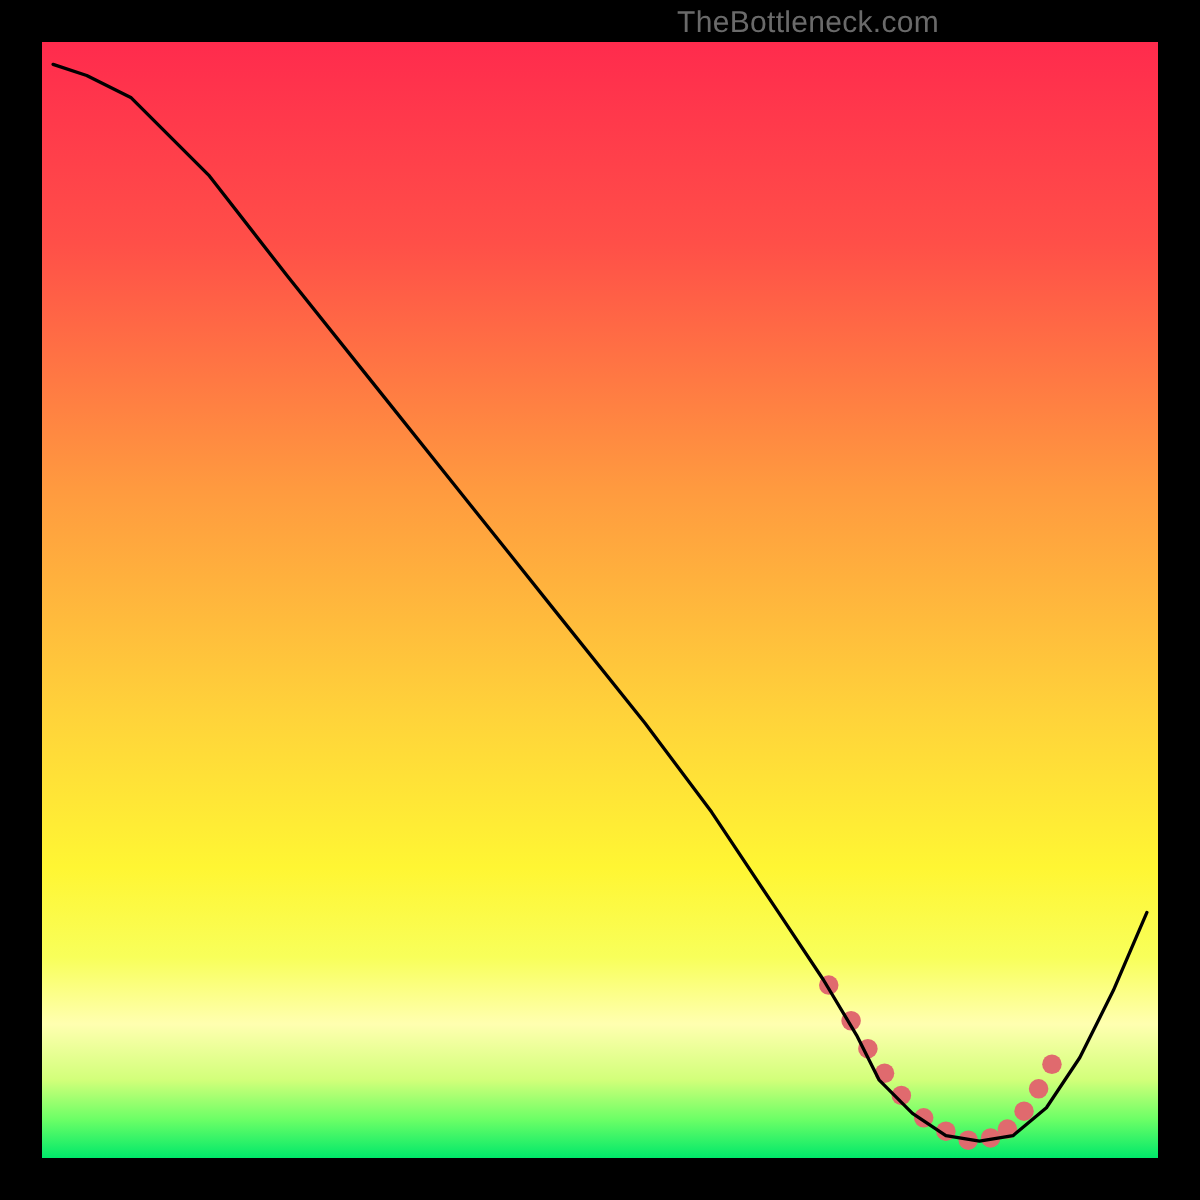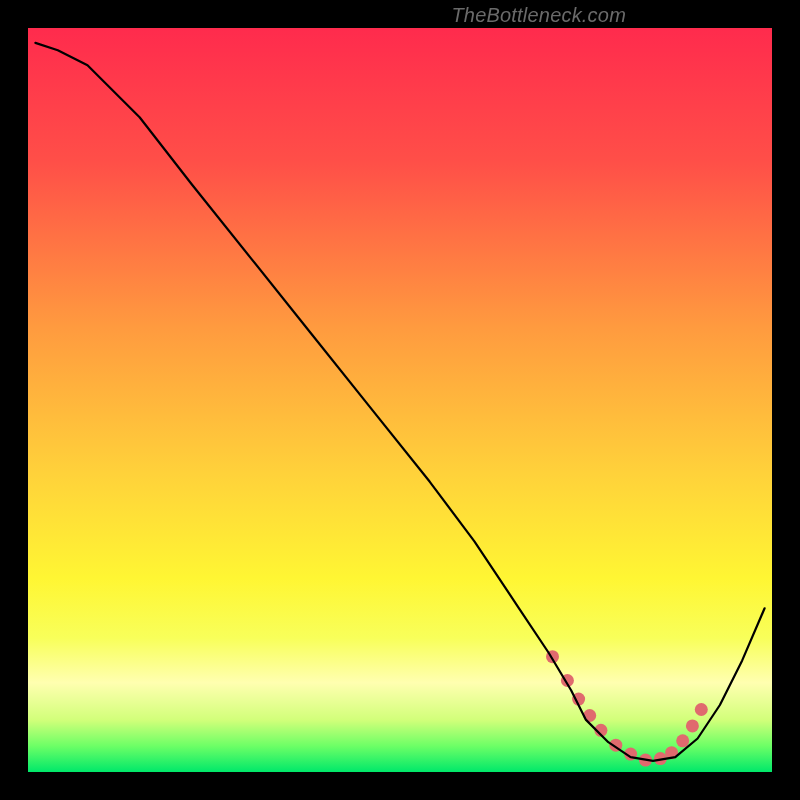--- a/index.html
+++ b/index.html
@@ -9,21 +9,20 @@
     height: 800px;
     background: #000;
     overflow: hidden;
     font-family: Arial, Helvetica, sans-serif;
   }
   .frame {
     position: relative;
     width: 636px;
     height: 800px;
     background: #000;
-    font-style: italic;
   }
   .watermark {
     position: absolute;
     top: 4px;
     right: 10px;
     color: #6a6a6a;
     font-size: 20px;
     font-weight: 500;
     z-index: 3;
     letter-spacing: 0.2px;

